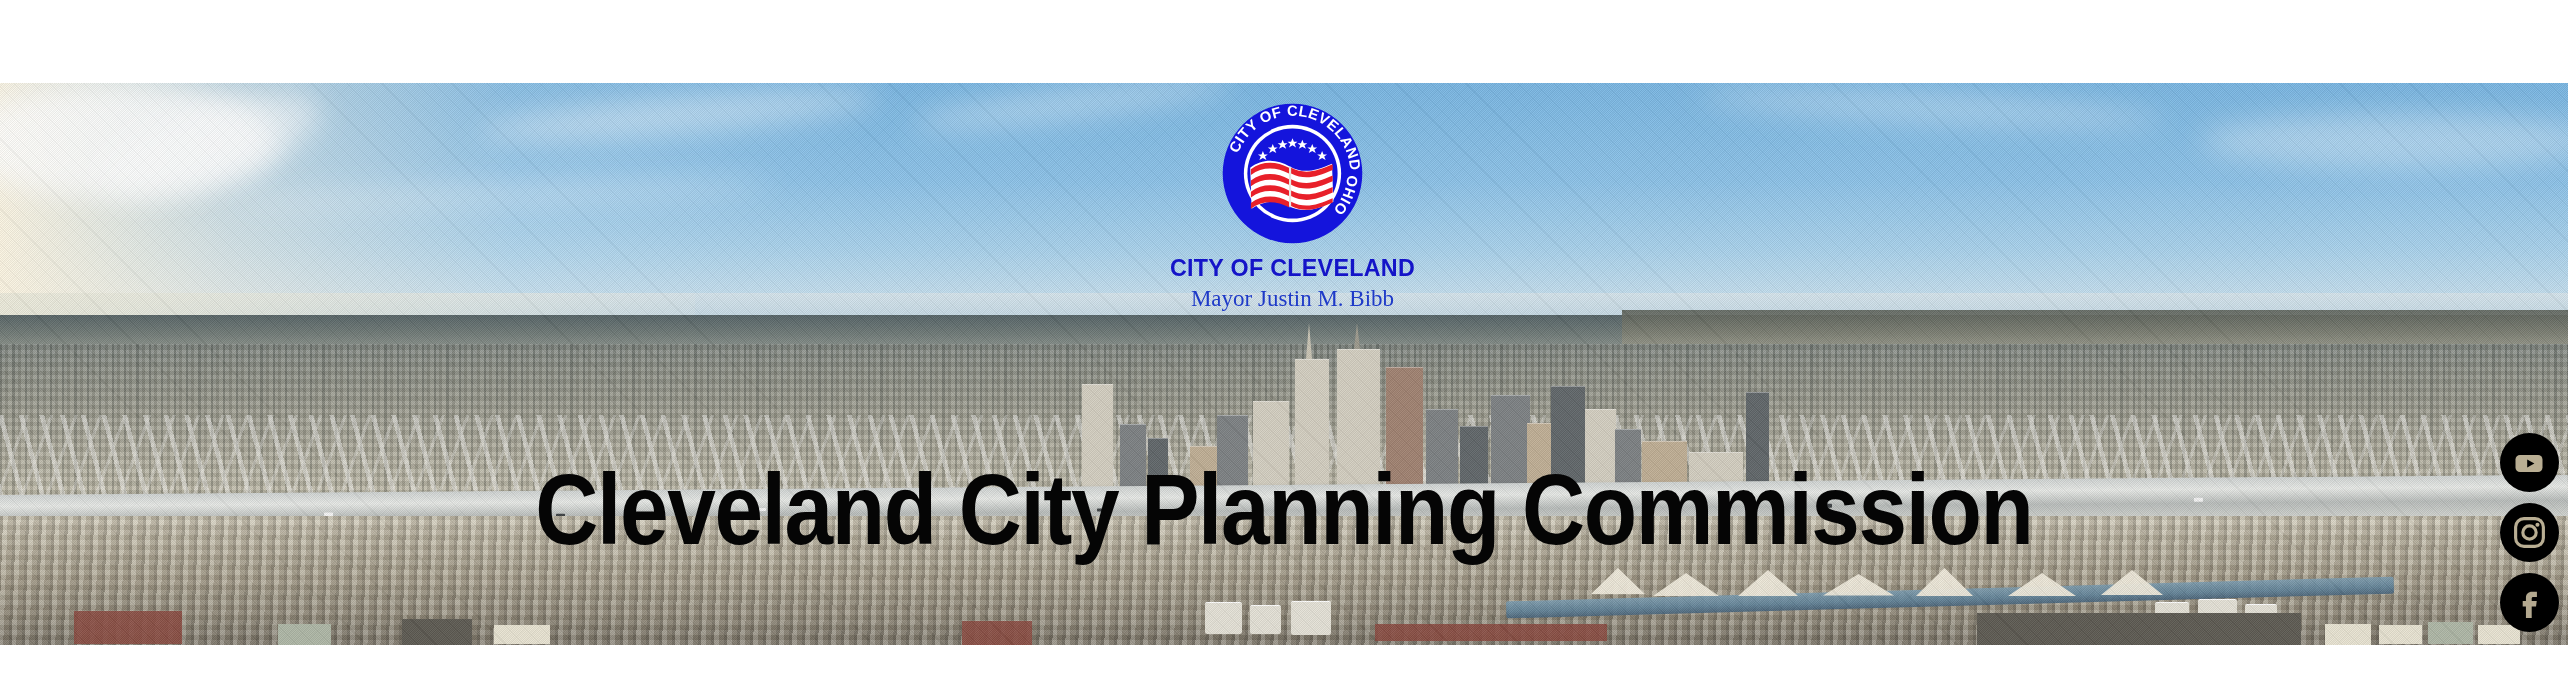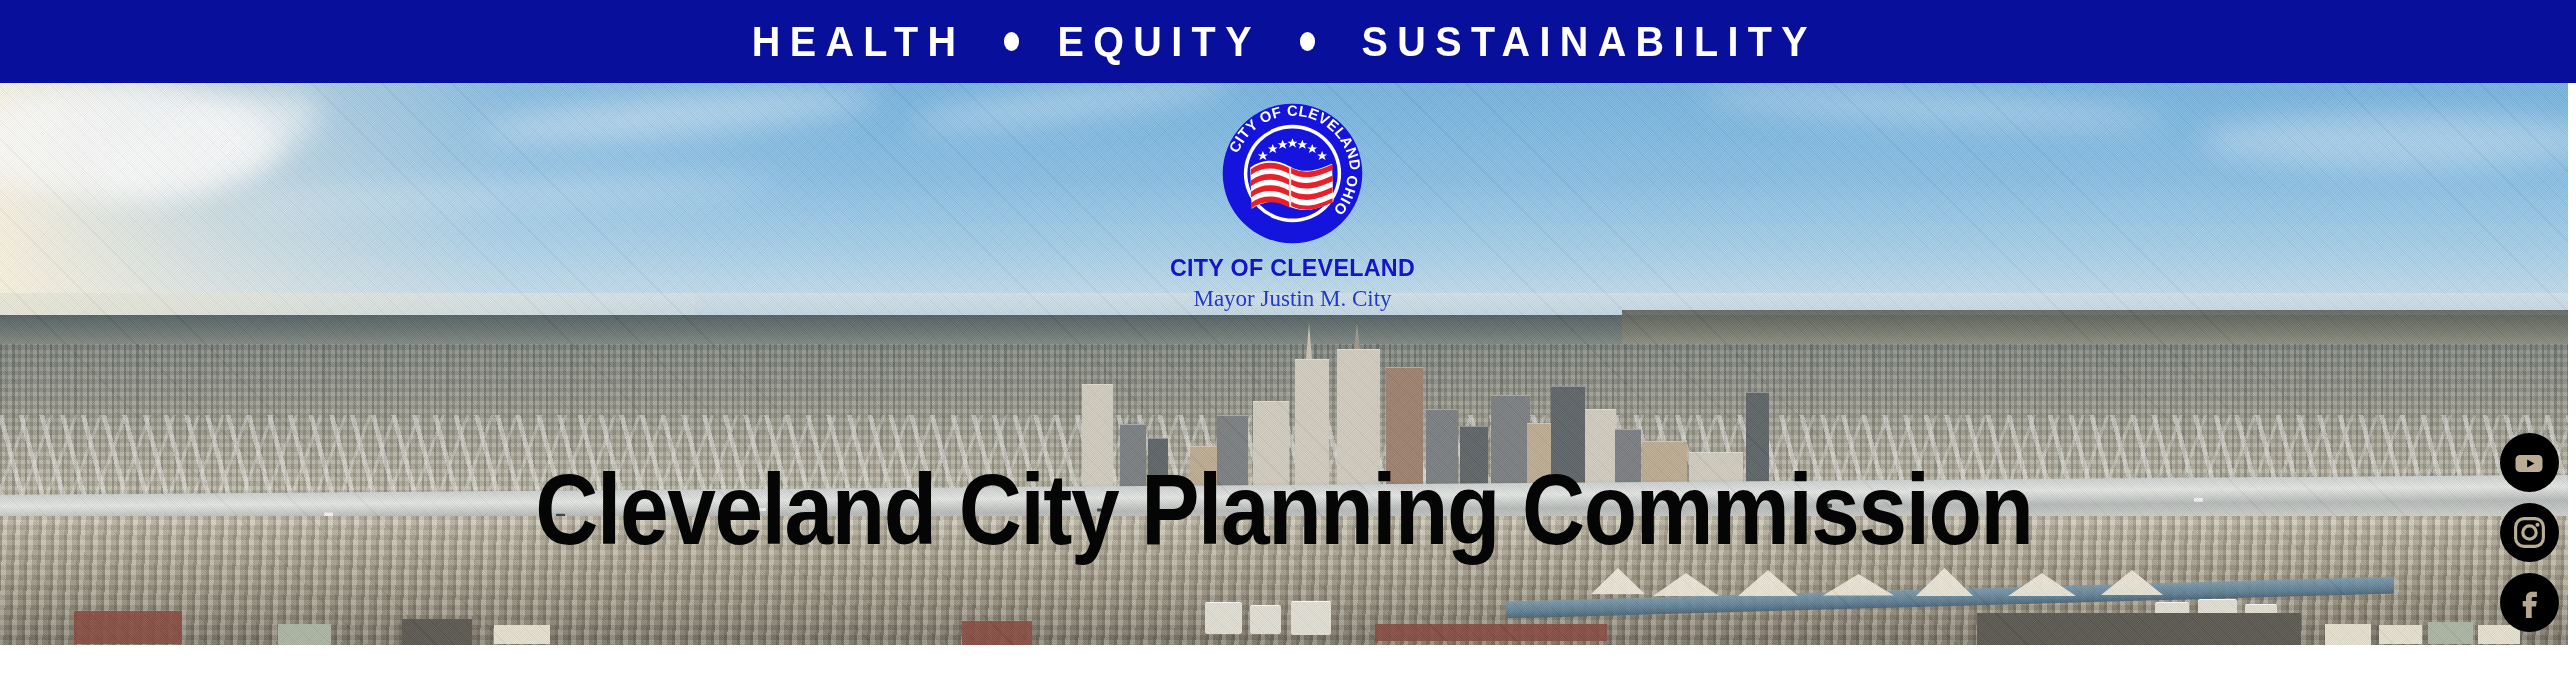--- a/index.html
+++ b/index.html
@@ -250,29 +250,20 @@
   #bottom-strip{
     position:absolute; left:0; top:645px; width:2576px; height:37px;
     background:#ffffff;
   }
 </style>
 </head>
 <body>
 
 <div id="page">
 
-  <div id="tagline-banner">
-    <div class="tagline-row">
-      <span class="tag-word">HEALTH</span>
-      <span class="tag-dot"></span>
-      <span class="tag-word">EQUITY</span>
-      <span class="tag-dot"></span>
-      <span class="tag-word">SUSTAINABILITY</span>
-    </div>
-  </div>
 
   <div id="hero">
 
     <div class="sky"></div>
     <div class="cloud cl1"></div>
     <div class="cloud cl2"></div>
     <div class="cloud cl3"></div>
     <div class="cloud cl4"></div>
     <div class="cloud cl5"></div>
     <div class="cloud cl6"></div>
@@ -406,21 +397,21 @@
       </defs>
       <text font-family="Liberation Sans, sans-serif" font-size="21" font-weight="bold" fill="#FFFFFF" letter-spacing="0.5">
         <textPath href="#arcTop" startOffset="11%">CITY OF CLEVELAND</textPath>
       </text>
       <text font-family="Liberation Sans, sans-serif" font-size="21" font-weight="bold" fill="#FFFFFF" letter-spacing="0.5">
         <textPath href="#arcBot" startOffset="2%">OHIO</textPath>
       </text>
     </svg>
 
     <div id="city-name">CITY OF CLEVELAND</div>
-    <div id="mayor-name">Mayor Justin M. City</div>
+    <div id="mayor-name">Mayor Justin M. Bibb</div>
   </div>
 
   <div id="main-title">Cleveland City Planning Commission</div>
 
   <div id="social-rail">
 
     <a class="social-btn">
       <svg width="36" height="36" viewBox="0 0 40 40">
         <defs>
           <mask id="ytm">

